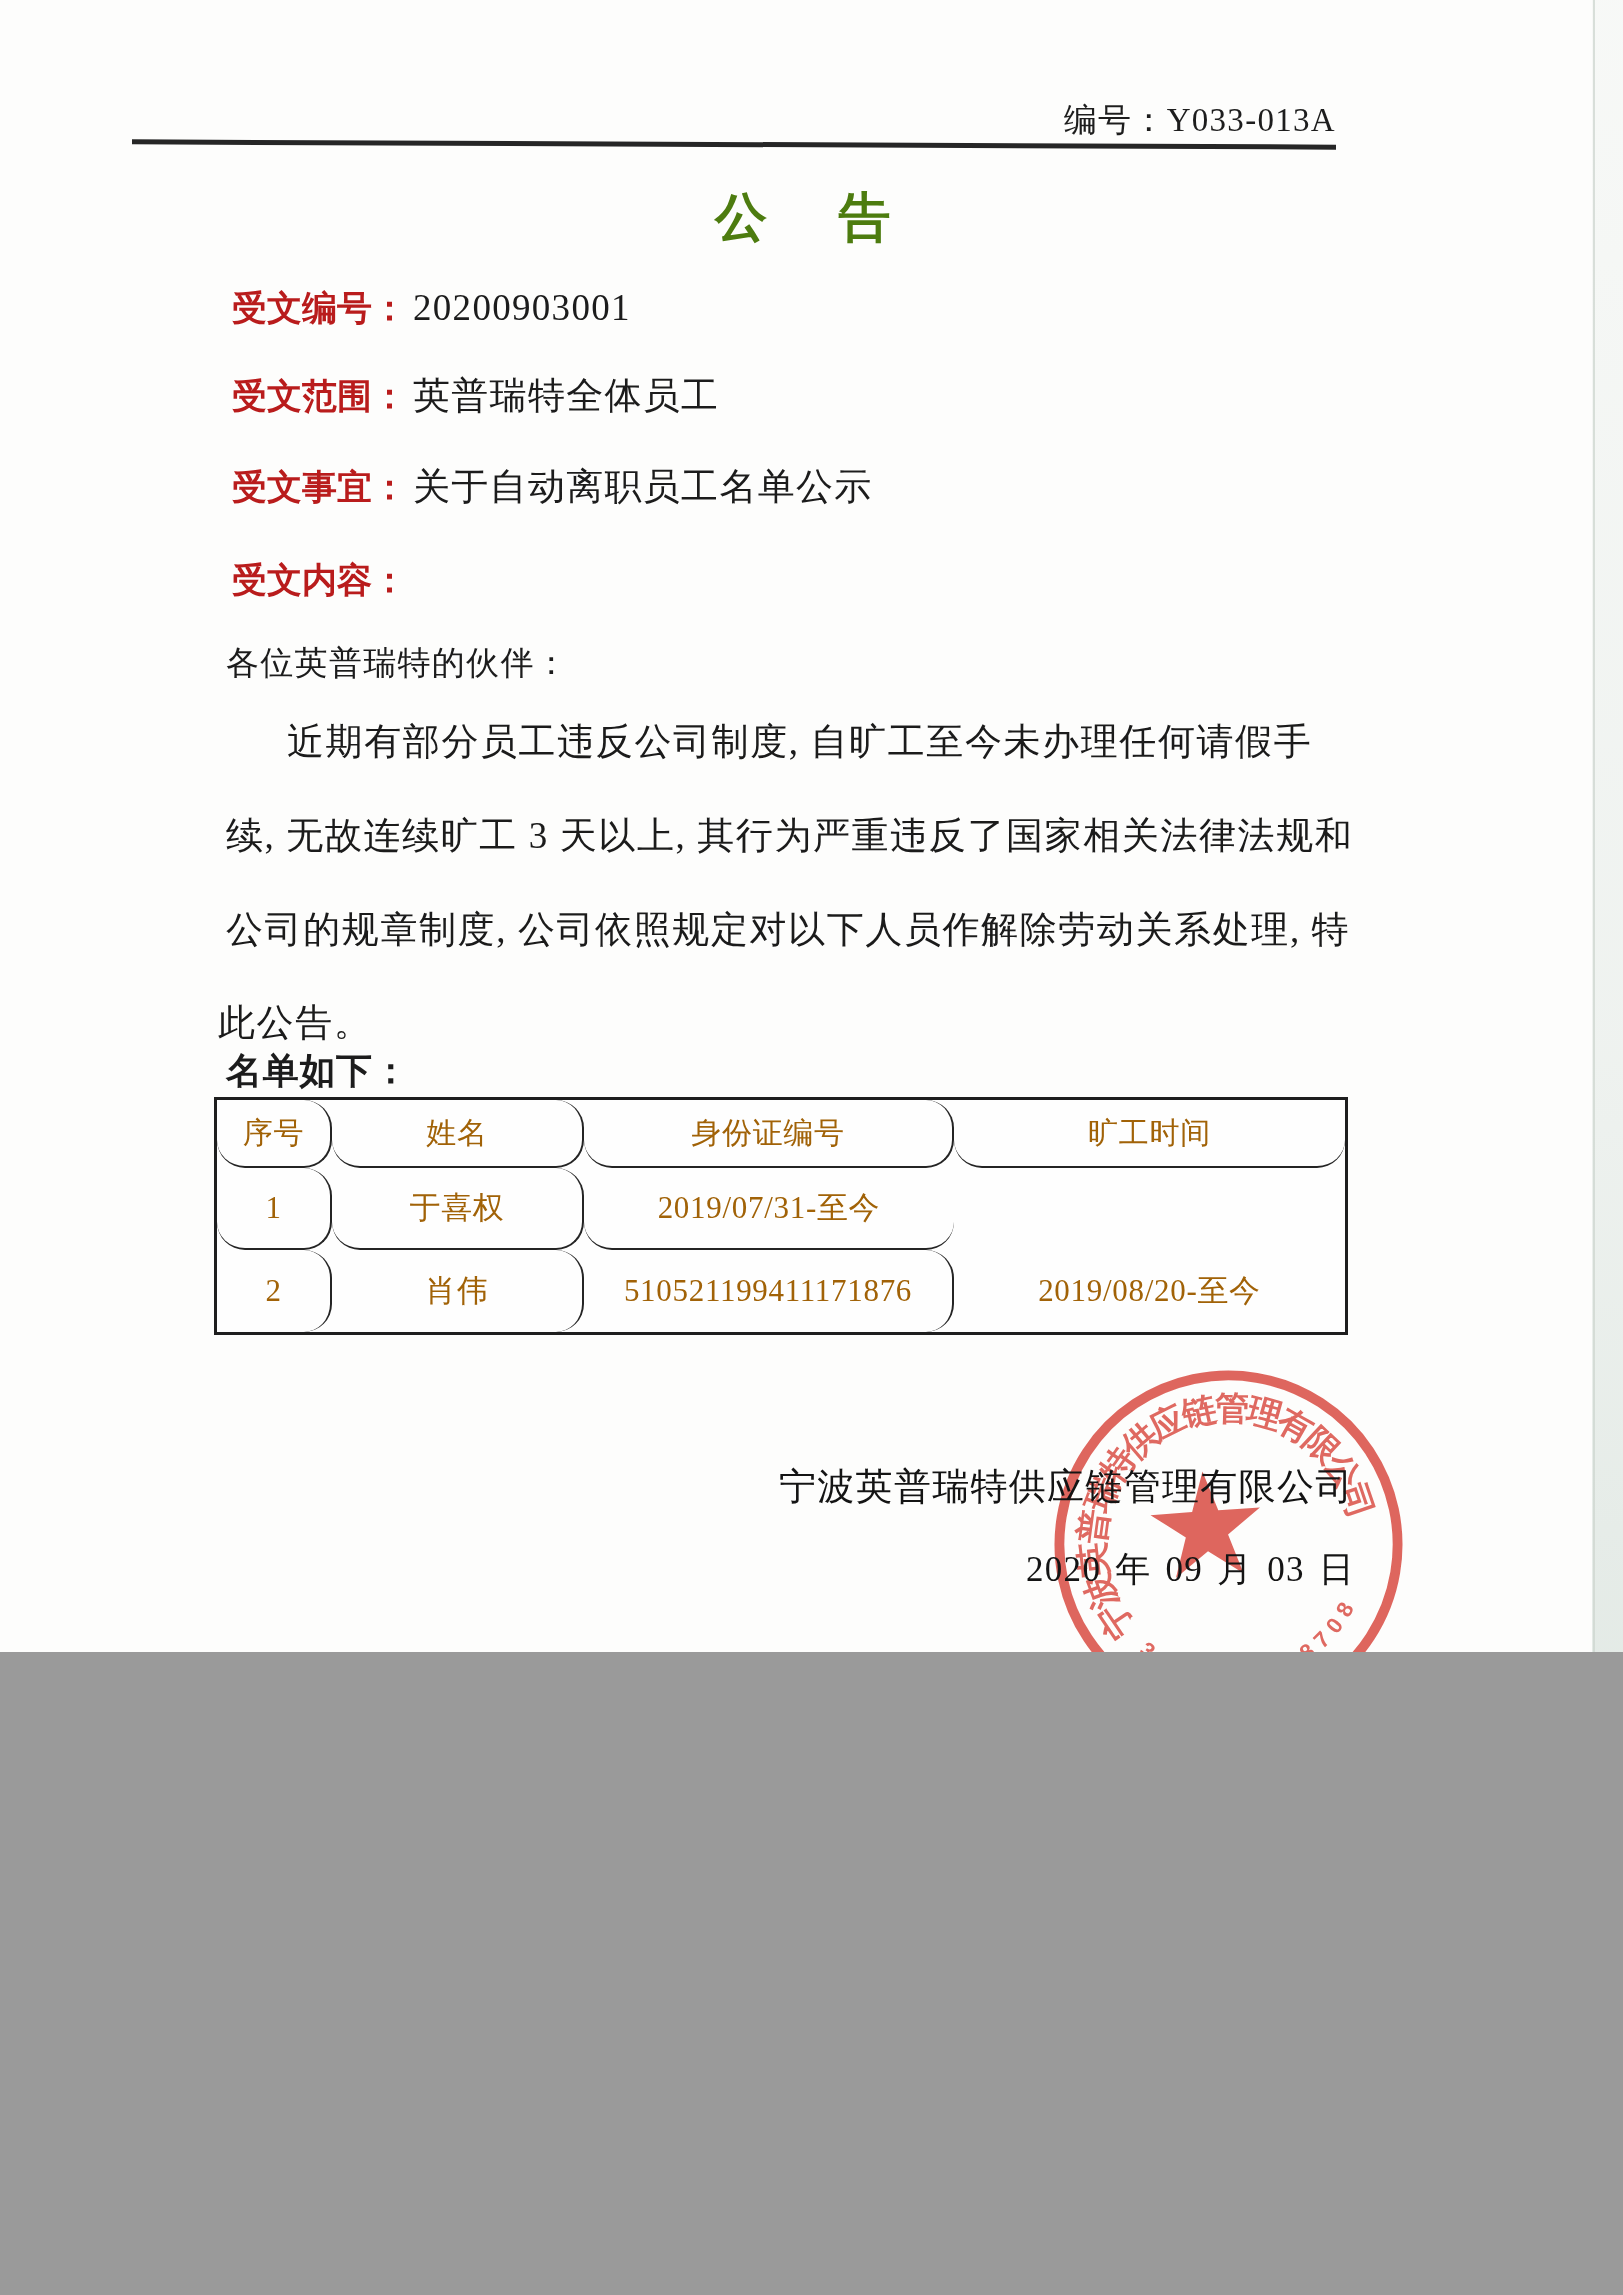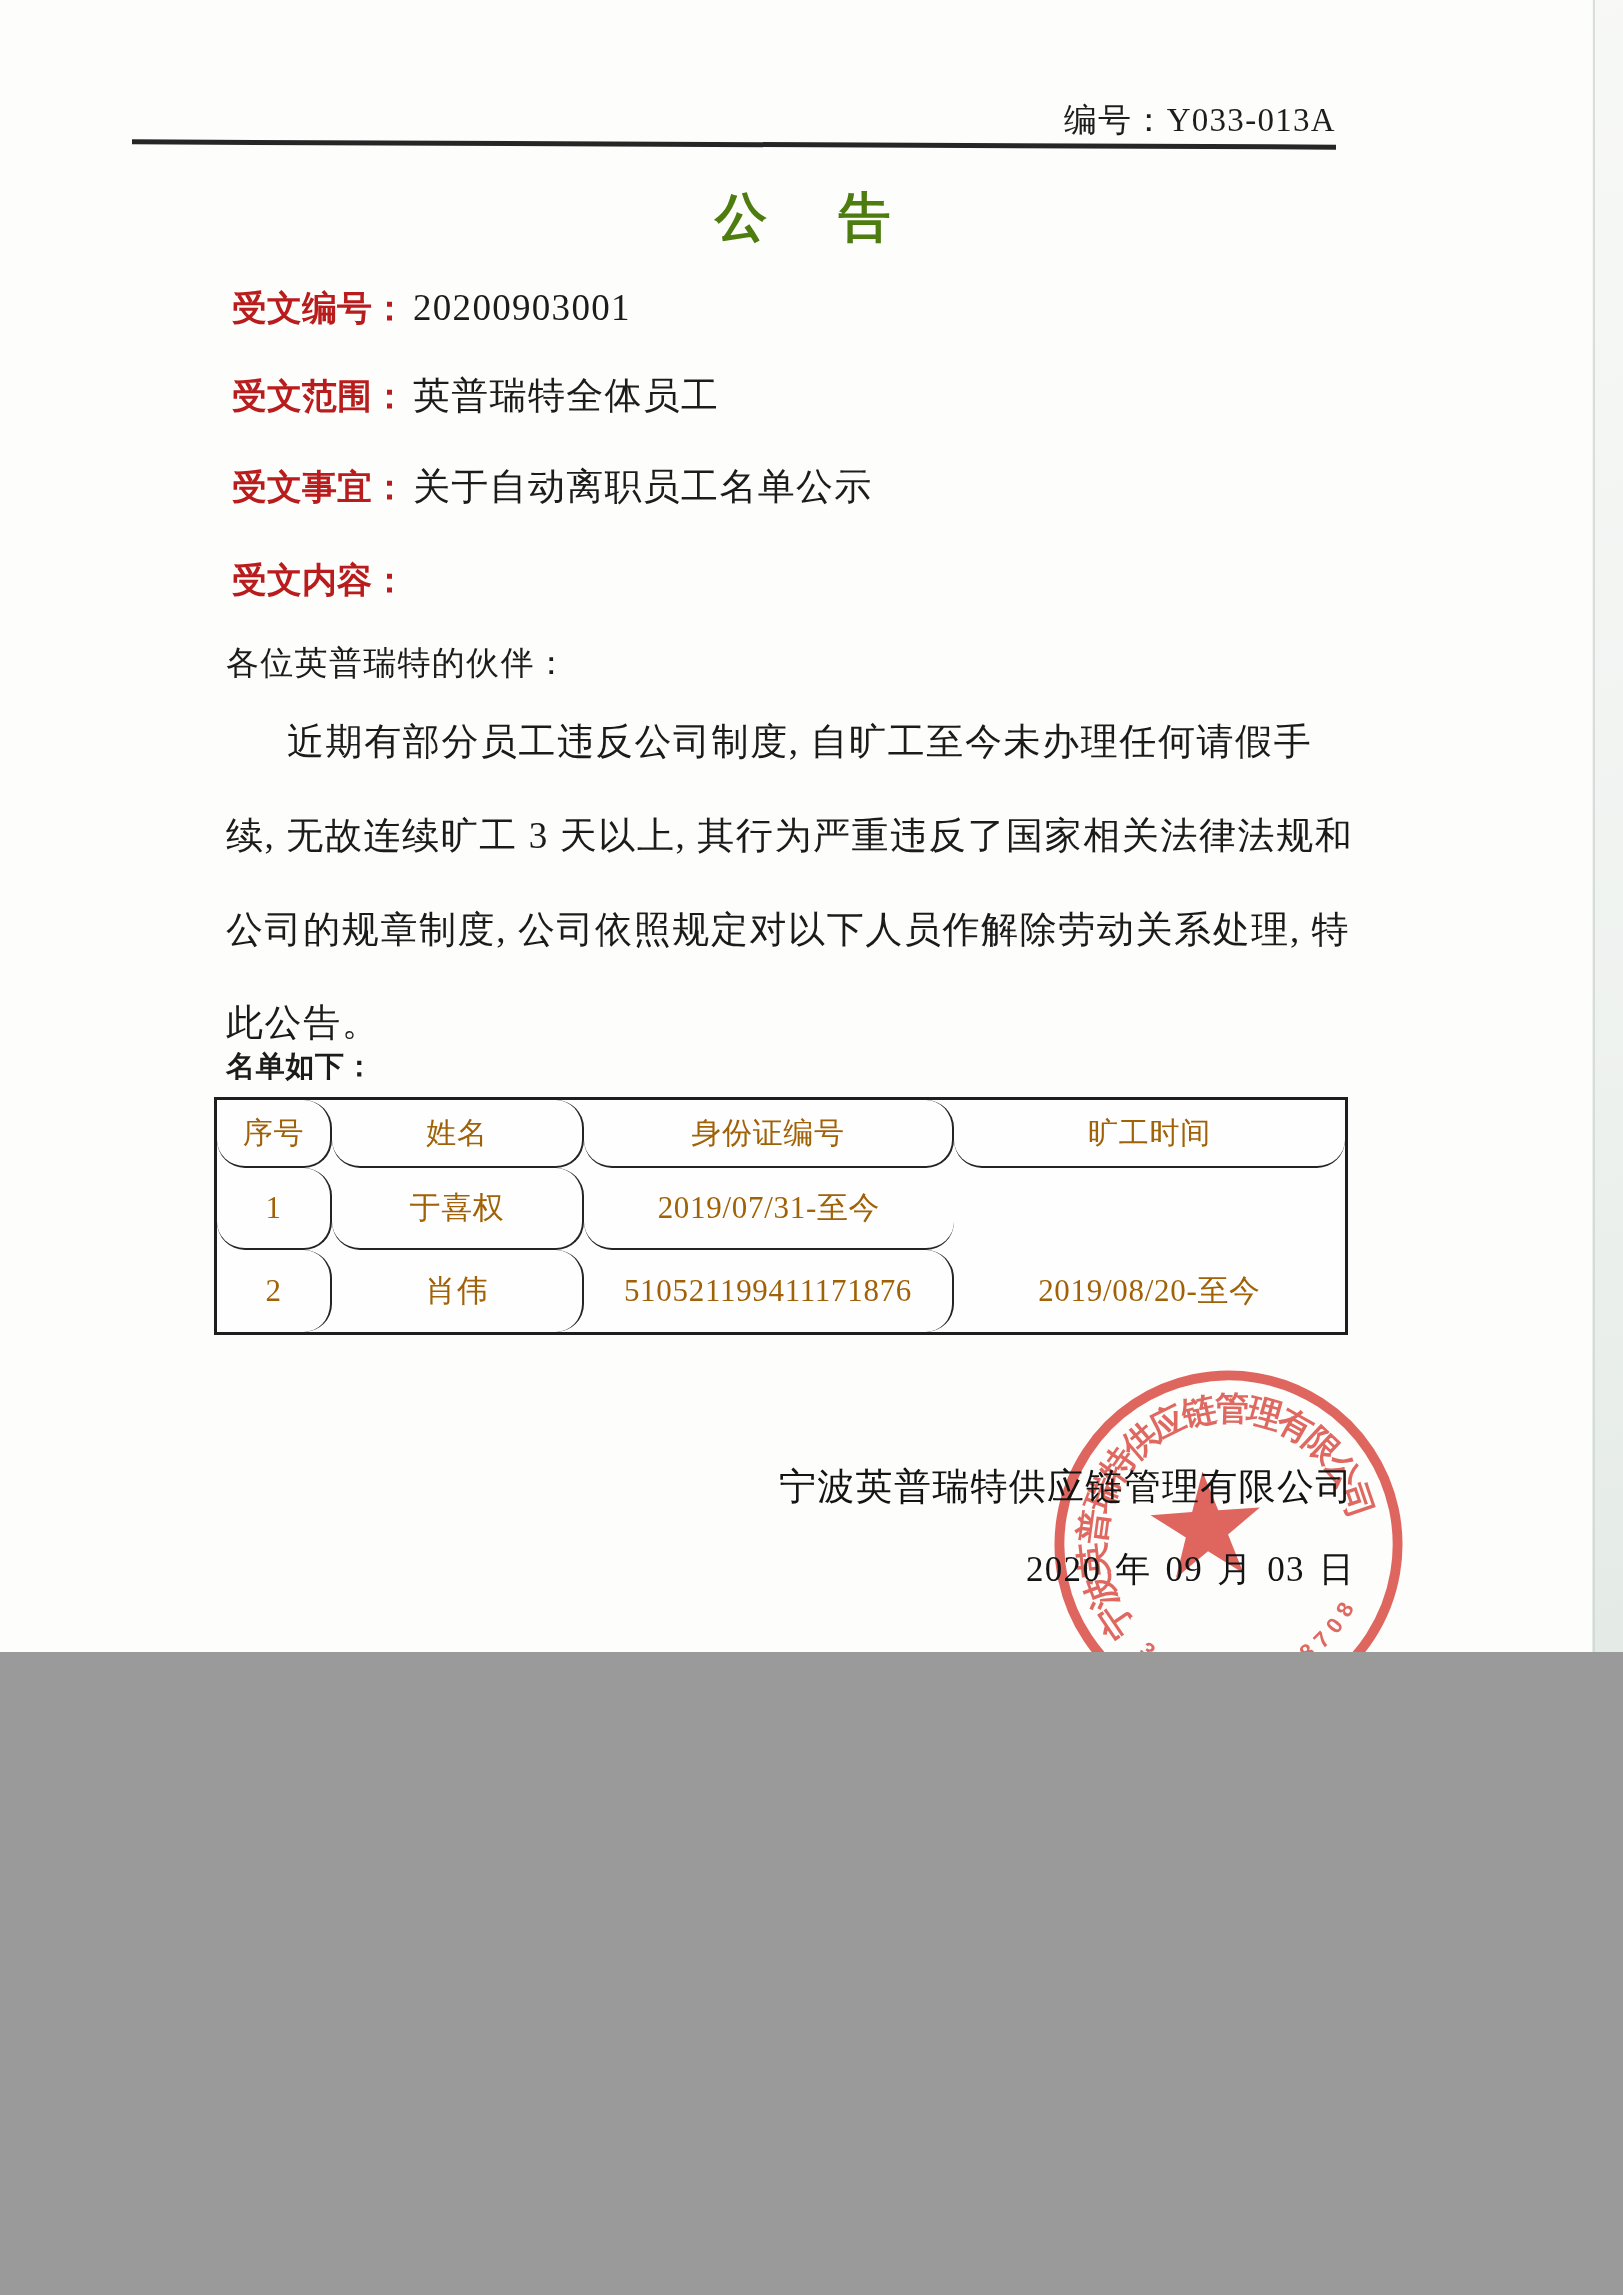--- a/index.html
+++ b/index.html
@@ -55,25 +55,25 @@
     position:absolute;left:226px;top:641px;
     font-size:33px;letter-spacing:1.3px;white-space:nowrap;
   }
   .bodyline{
     position:absolute;font-size:37px;letter-spacing:1.6px;
     white-space:nowrap;color:#1b1b1b;
   }
   .bl1{left:287px;top:717px}
   .bl2{left:226px;top:811px}
   .bl3{left:226px;top:905px}
-  .bl4{left:226px;top:998px}
+  .bl4{left:218px;top:998px}
   .list-intro{
     position:absolute;left:226px;top:1047px;
     font-family:"Liberation Sans","DejaVu Sans",sans-serif;
-    font-weight:700;font-size:29px;letter-spacing:0.7px;
+    font-weight:700;font-size:36px;letter-spacing:0.7px;
   }
   
   .table{
     position:absolute;left:214px;top:1097px;width:1134px;
     border:3.9px solid #1e1e1e;
     box-sizing:border-box;
     background:#fefefe;
   }
   .tr{display:grid;grid-template-columns:115px 252px 370px auto;}
   .td{

